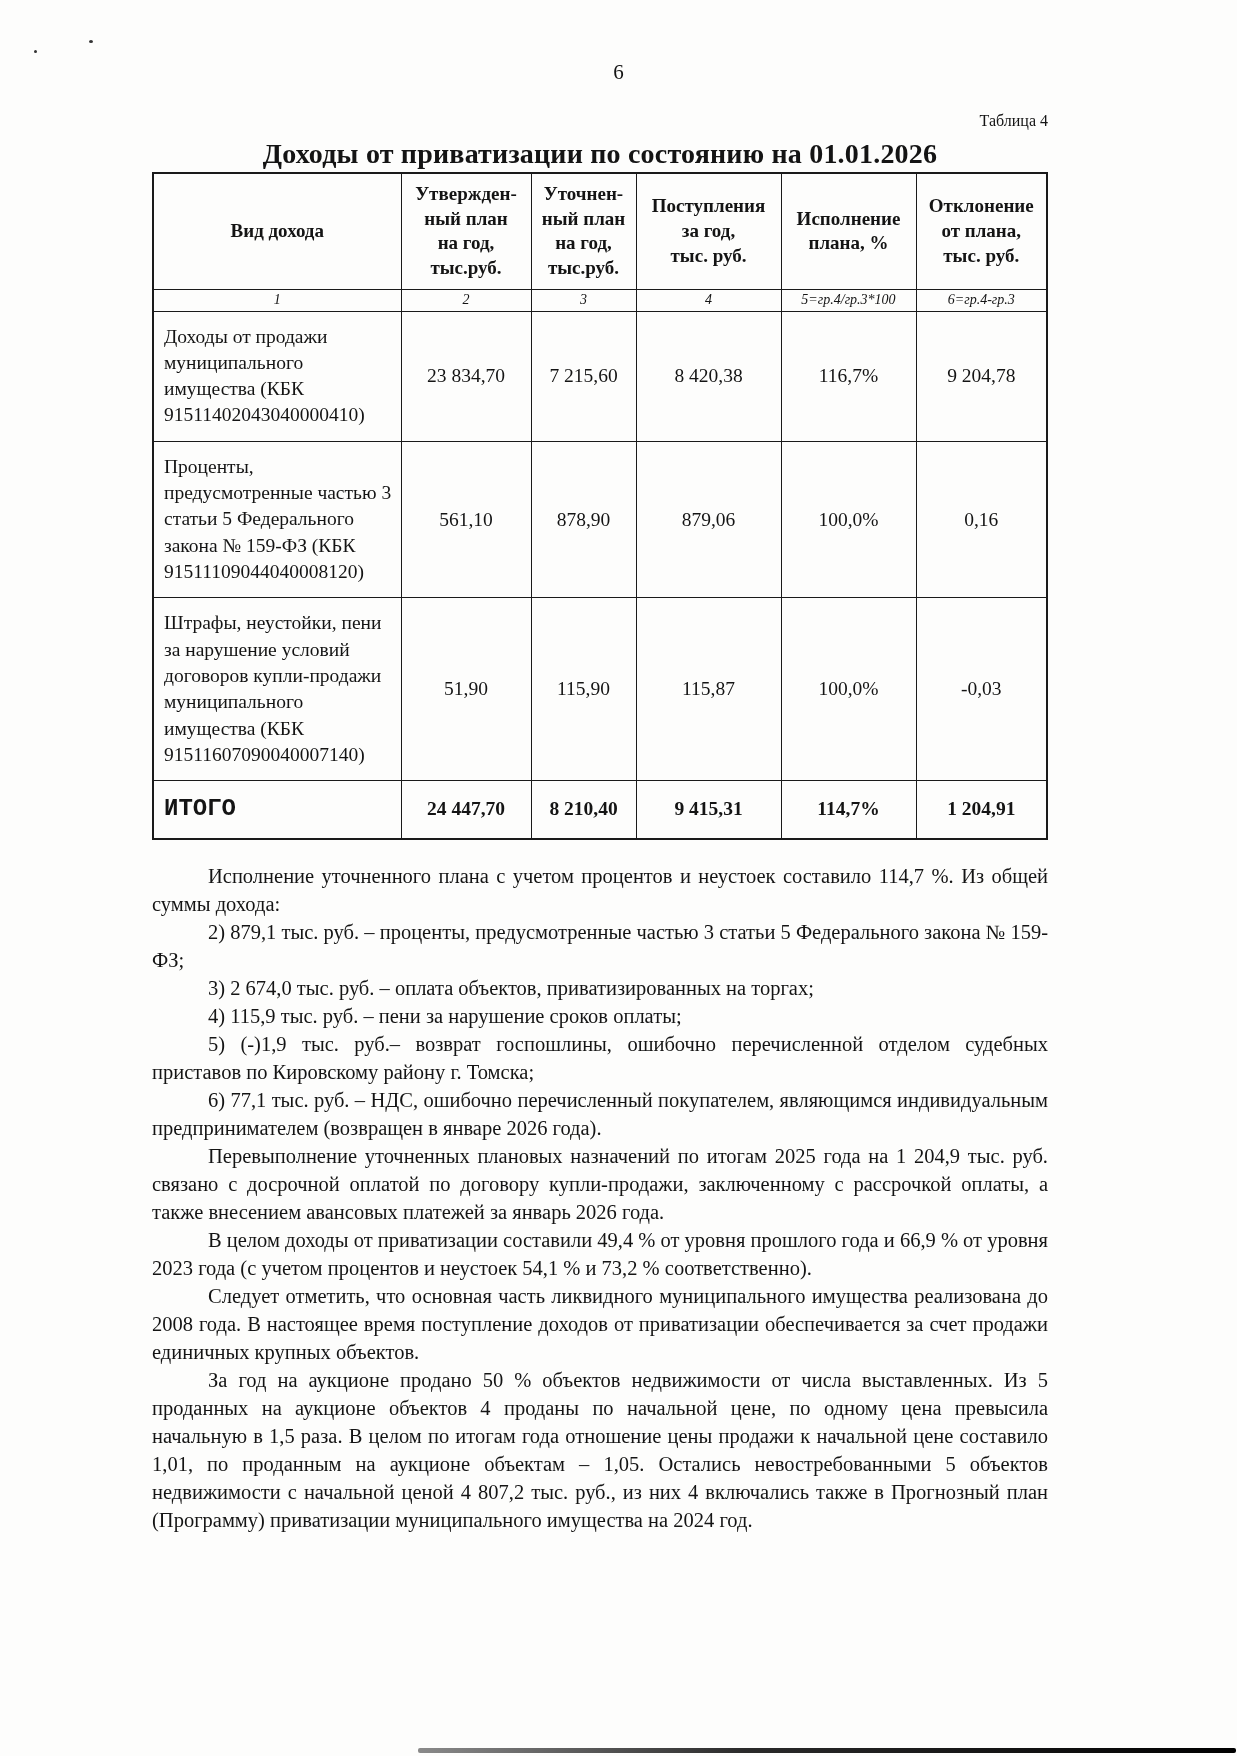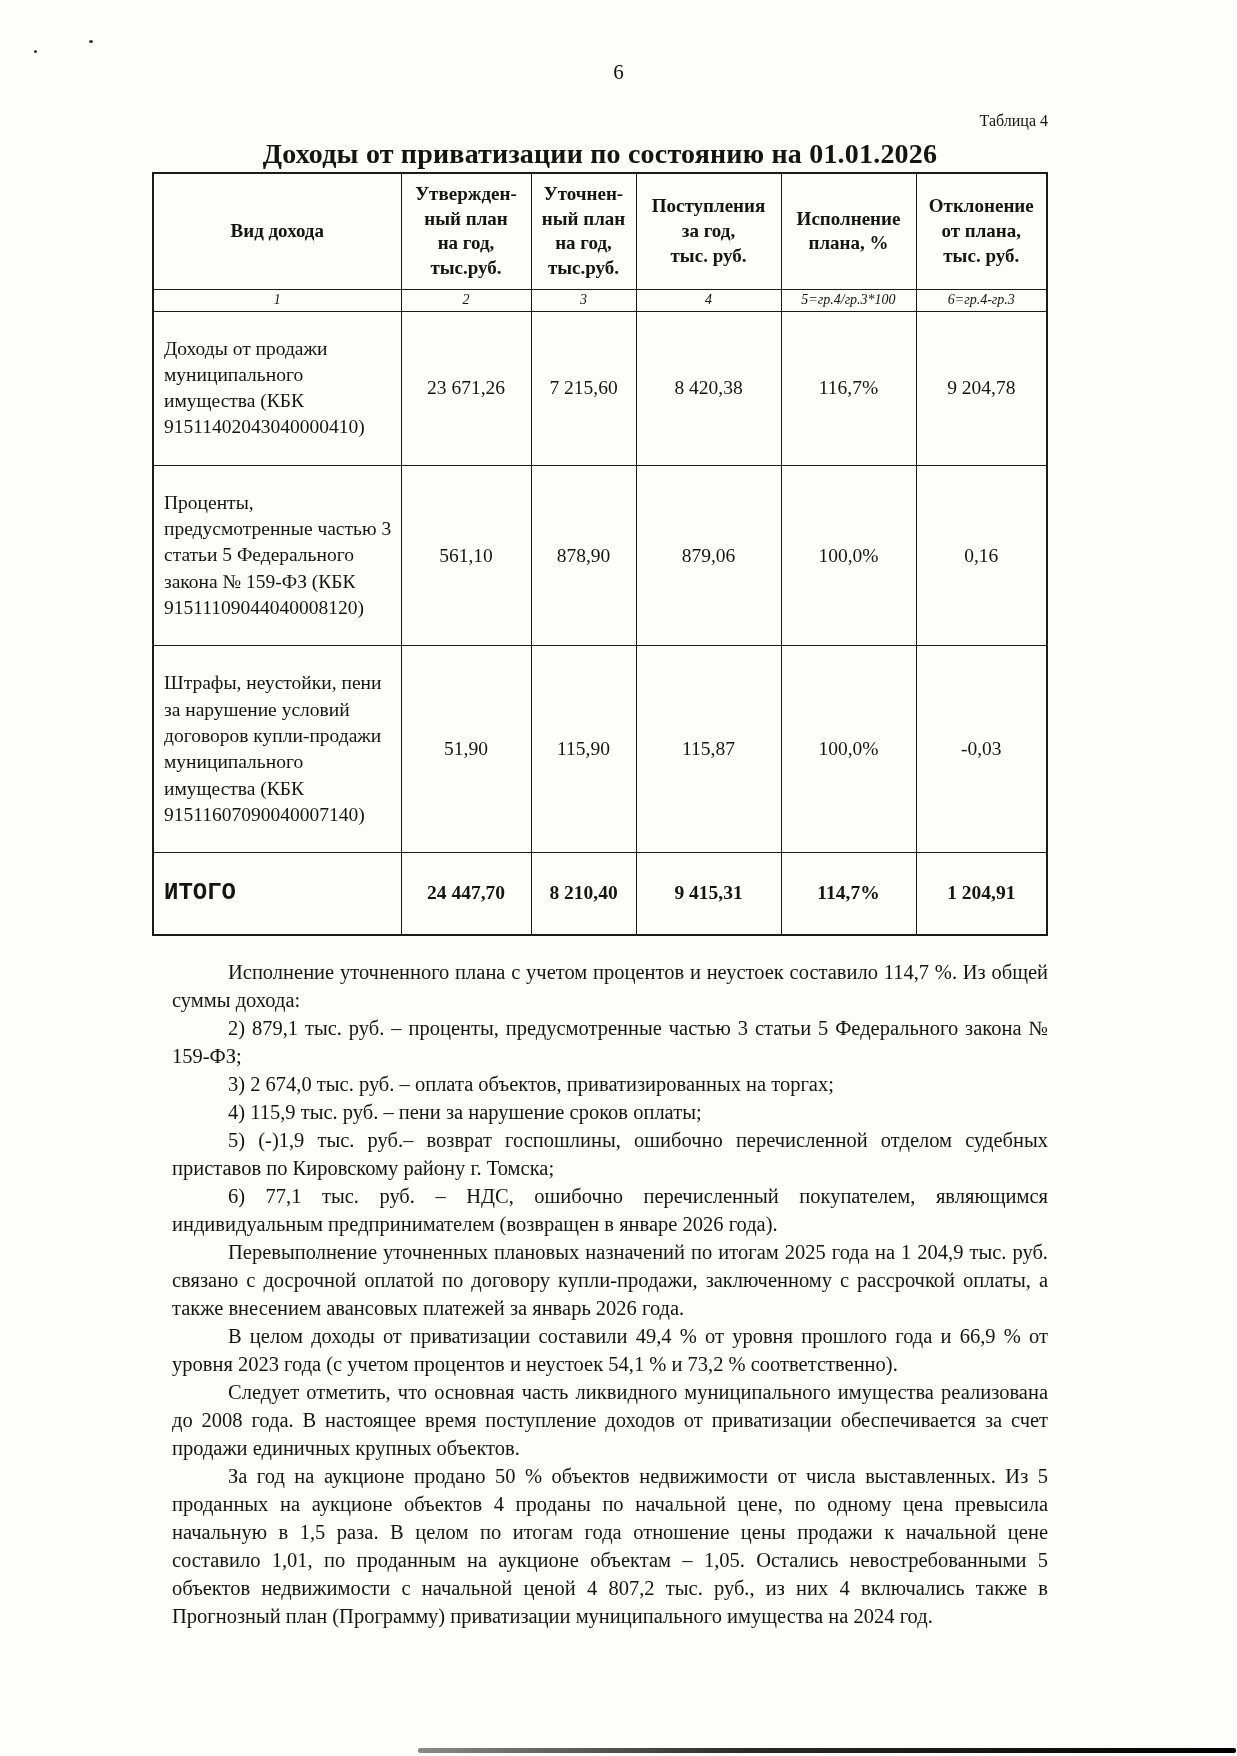--- a/index.html
+++ b/index.html
@@ -67,38 +67,37 @@
   tr.colnums td {
     font-style: italic;
     font-size: 14px;
     text-align: center;
     padding: 2px 2px;
     line-height: 1.2;
   }
   tbody.data td {
     font-size: 19.5px;
     vertical-align: middle;
-    padding: 24px 8px;
+    padding: 12px 8px;
   }
   tbody.data td.name {
     text-align: left;
     line-height: 1.35;
     padding-left: 10px;
     padding-right: 6px;
   }
   tbody.data td.num { text-align: center; }
   tr.total-row td { font-weight: bold; }
   tr.total-row td.name { font-size: 24px; font-family: Liberation Mono, monospace; }
 
   .body-text {
     margin-top: 22px;
     font-size: 20.5px;
     line-height: 28px;
     text-align: justify;
-    margin-left: 20px;
   }
   .body-text p {
     margin: 0;
     text-indent: 56px;
   }
 
   .bottom-artifact {
     position: absolute;
     left: 418px;
     bottom: 3px;
@@ -155,21 +154,21 @@
           <td>2</td>
           <td>3</td>
           <td>4</td>
           <td>5=гр.4/гр.3*100</td>
           <td>6=гр.4-гр.3</td>
         </tr>
       </thead>
       <tbody class="data">
         <tr>
           <td class="name">Доходы от продажи муниципального имущества (КБК 91511402043040000410)</td>
-          <td class="num">23 671,26</td>
+          <td class="num">23 834,70</td>
           <td class="num">7 215,60</td>
           <td class="num">8 420,38</td>
           <td class="num">116,7%</td>
           <td class="num">9 204,78</td>
         </tr>
         <tr>
           <td class="name">Проценты, предусмотренные частью 3 статьи 5 Федерального закона № 159-ФЗ (КБК 91511109044040008120)</td>
           <td class="num">561,10</td>
           <td class="num">878,90</td>
           <td class="num">879,06</td>

